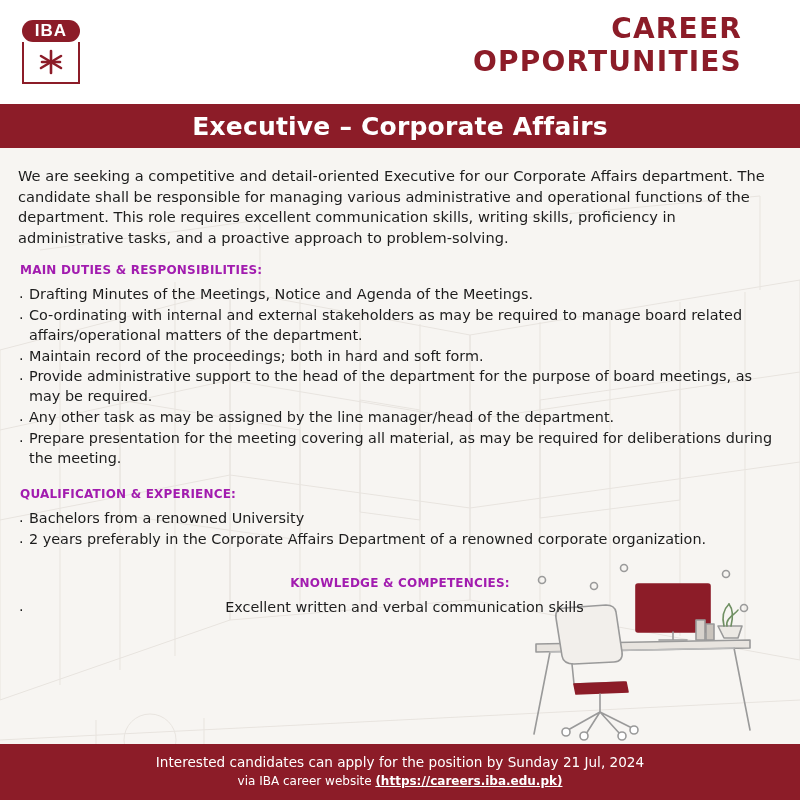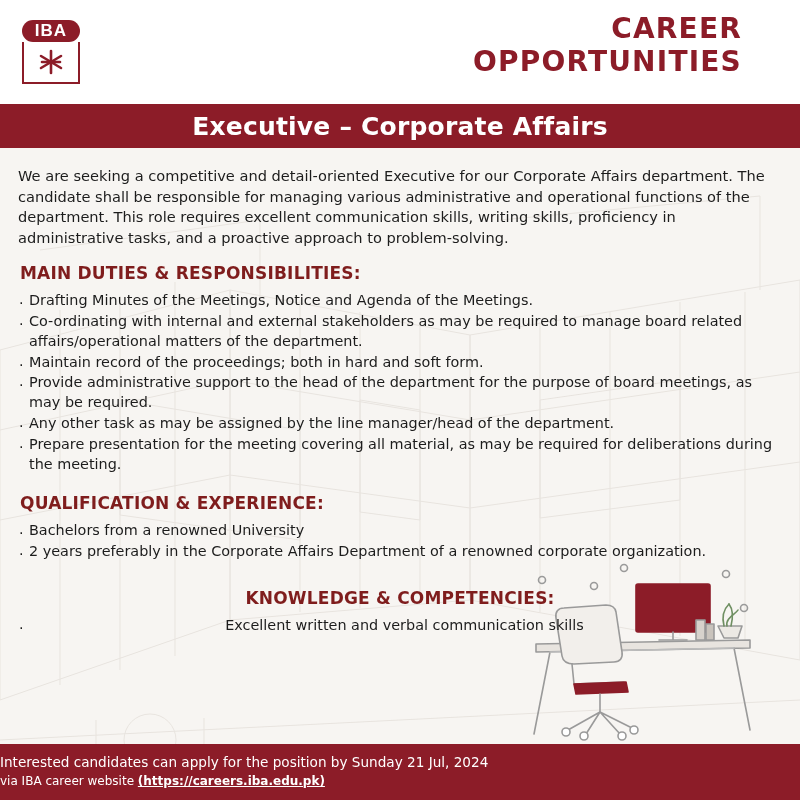--- a/index.html
+++ b/index.html
@@ -121,22 +121,22 @@
     z-index: 2;
   }
   .intro {
     font-size: 14.6px;
     color: #1c1c1c;
     line-height: 1.42;
     font-family: "DejaVu Sans", sans-serif;
     margin-bottom: 14px;
   }
   .section-heading {
-    color: #7f1d1d;
-    font-size: 17px;
+    color: #a21caf;
+    font-size: 12px;
     font-weight: bold;
     letter-spacing: 0.2px;
     margin: 0 0 8px 2px;
     font-family: "DejaVu Sans", sans-serif;
   }
   .bullets {
     margin: 0 0 4px 0;
     padding: 0;
     list-style: none;
   }
@@ -171,21 +171,21 @@
   
   .footer {
     position: absolute;
     left: 0; bottom: 0;
     width: 800px;
     height: 56px;
     background: #8c1c28;
     color: #ffffff;
     display: flex;
     flex-direction: column;
-    align-items: flex-start;
+    align-items: center;
     justify-content: center;
     font-family: "DejaVu Sans", sans-serif;
   }
   .footer .line1 {
     font-size: 13.6px;
     line-height: 1.45;
   }
   .footer .line2 {
     font-size: 12px;
     line-height: 1.45;

